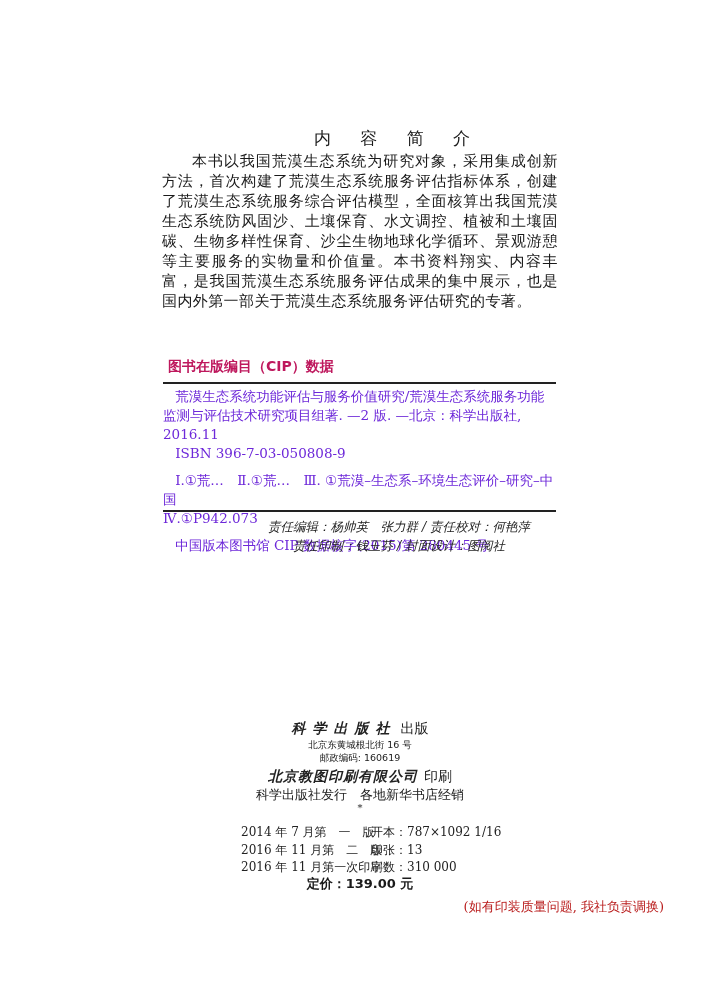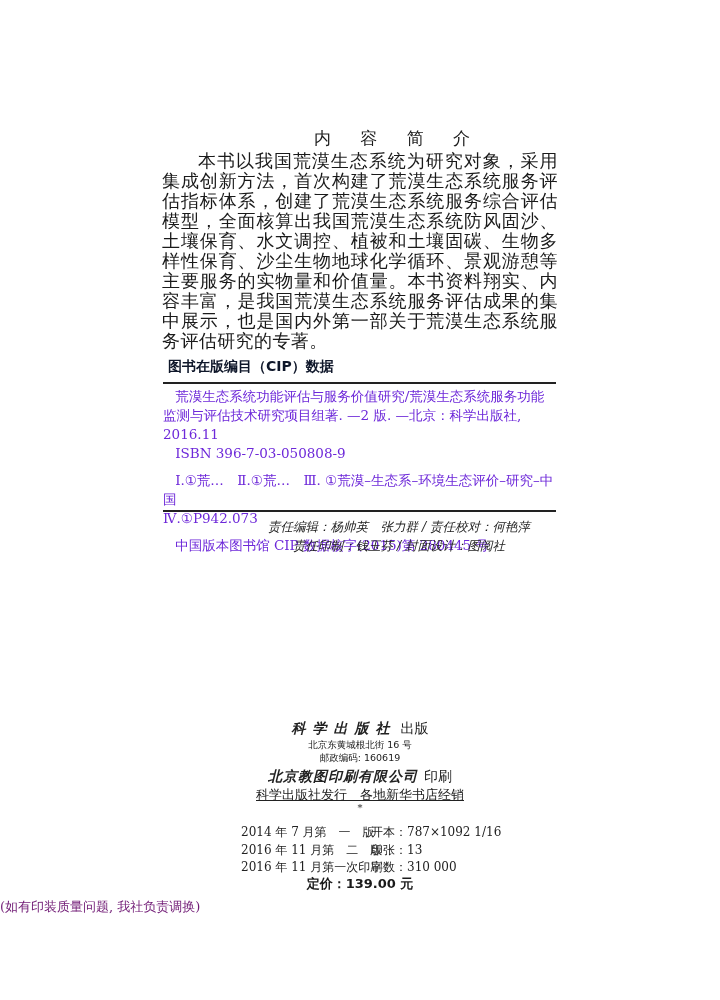--- a/index.html
+++ b/index.html
@@ -10,26 +10,26 @@
   }
   .abs { position: absolute; }
   .title {
     left: 0; width: 720px; top: 127px; text-align: center;
     font-family: "DejaVu Sans", sans-serif; font-size: 17px; letter-spacing: 12px;
     font-weight: normal;
     padding-left: 38px;
   }
   .intro {
     left: 162px; width: 396px; top: 151px;
-    font-size: 18px; line-height: 20px; letter-spacing: 0.4px; text-align: justify;
+    font-size: 15px; line-height: 20px; letter-spacing: 0.4px; text-align: justify;
   }
   .intro p { margin: 0; text-indent: 2em; }
   .cip-heading {
     left: 168px; top: 358px; font-family: "DejaVu Sans", sans-serif;
-    font-size: 14px; font-weight: bold; color: #0f172a;
+    font-size: 14px; font-weight: bold; color: #be185d;
   }
   .rule { left: 163px; width: 393px; height: 0; border-top: 2px solid #222; }
   .cip {
     left: 163px; width: 393px; top: 387px; font-size: 13.5px; line-height: 19px;
     color: #6d28d9;
   }
   .cip p { margin: 0; text-indent: 0.9em; }
   .cip .gap { margin-top: 8px; }
   .cip .noind { text-indent: 0; }
   .credits {
@@ -39,34 +39,34 @@
   }
   .pub {
     left: 0; width: 720px; top: 718px; text-align: center; color: #222;
   }
   .pub .row { display: block; }
   .pub .publisher { font-size: 14px; line-height: 20px; }
   .pub .calli { font-weight: bold; font-style: italic; letter-spacing: 7px; margin-right: 4px; }
   .pub .small { font-size: 9.5px; line-height: 13px; font-family: "DejaVu Sans", sans-serif; }
   .pub .printer { font-size: 14px; line-height: 20px; margin-top: 2px; }
   .pub .calli2 { font-weight: bold; font-style: italic; letter-spacing: 1px; margin-right: 6px; }
-  .pub .dist { font-size: 13px; line-height: 17px; font-family: "DejaVu Sans", sans-serif; word-spacing: 10px; text-decoration: underline; }
+  .pub .dist { font-size: 13px; line-height: 17px; font-family: "DejaVu Sans", sans-serif; word-spacing: 10px; }
   .pub .star { font-size: 10px; line-height: 10px; }
   .edition {
     left: 241px; top: 824px; font-size: 12px; line-height: 17.5px; color: #222;
     font-family: "DejaVu Serif", serif;
   }
   .edition .r { display: flex; }
   .edition .c1 { width: 130px; white-space: pre; }
   .price {
     left: 0; width: 720px; top: 875px; text-align: center; font-size: 13px;
     font-weight: bold; font-family: "DejaVu Sans", sans-serif;
   }
   .note {
-    left: 0; width: 664px; top: 898px; text-align: left; font-size: 13px; color: #701a75;
+    left: 0; width: 664px; top: 898px; text-align: right; font-size: 13px; color: #b91c1c;
   }
 </style>
 </head>
 <body>
 
 <div class="abs title">内 容 简 介</div>
 
 <div class="abs intro">
   <p>本书以我国荒漠生态系统为研究对象，采用集成创新方法，首次构建了荒漠生态系统服务评估指标体系，创建了荒漠生态系统服务综合评估模型，全面核算出我国荒漠生态系统防风固沙、土壤保育、水文调控、植被和土壤固碳、生物多样性保育、沙尘生物地球化学循环、景观游憩等主要服务的实物量和价值量。本书资料翔实、内容丰富，是我国荒漠生态系统服务评估成果的集中展示，也是国内外第一部关于荒漠生态系统服务评估研究的专著。</p>
 </div>

